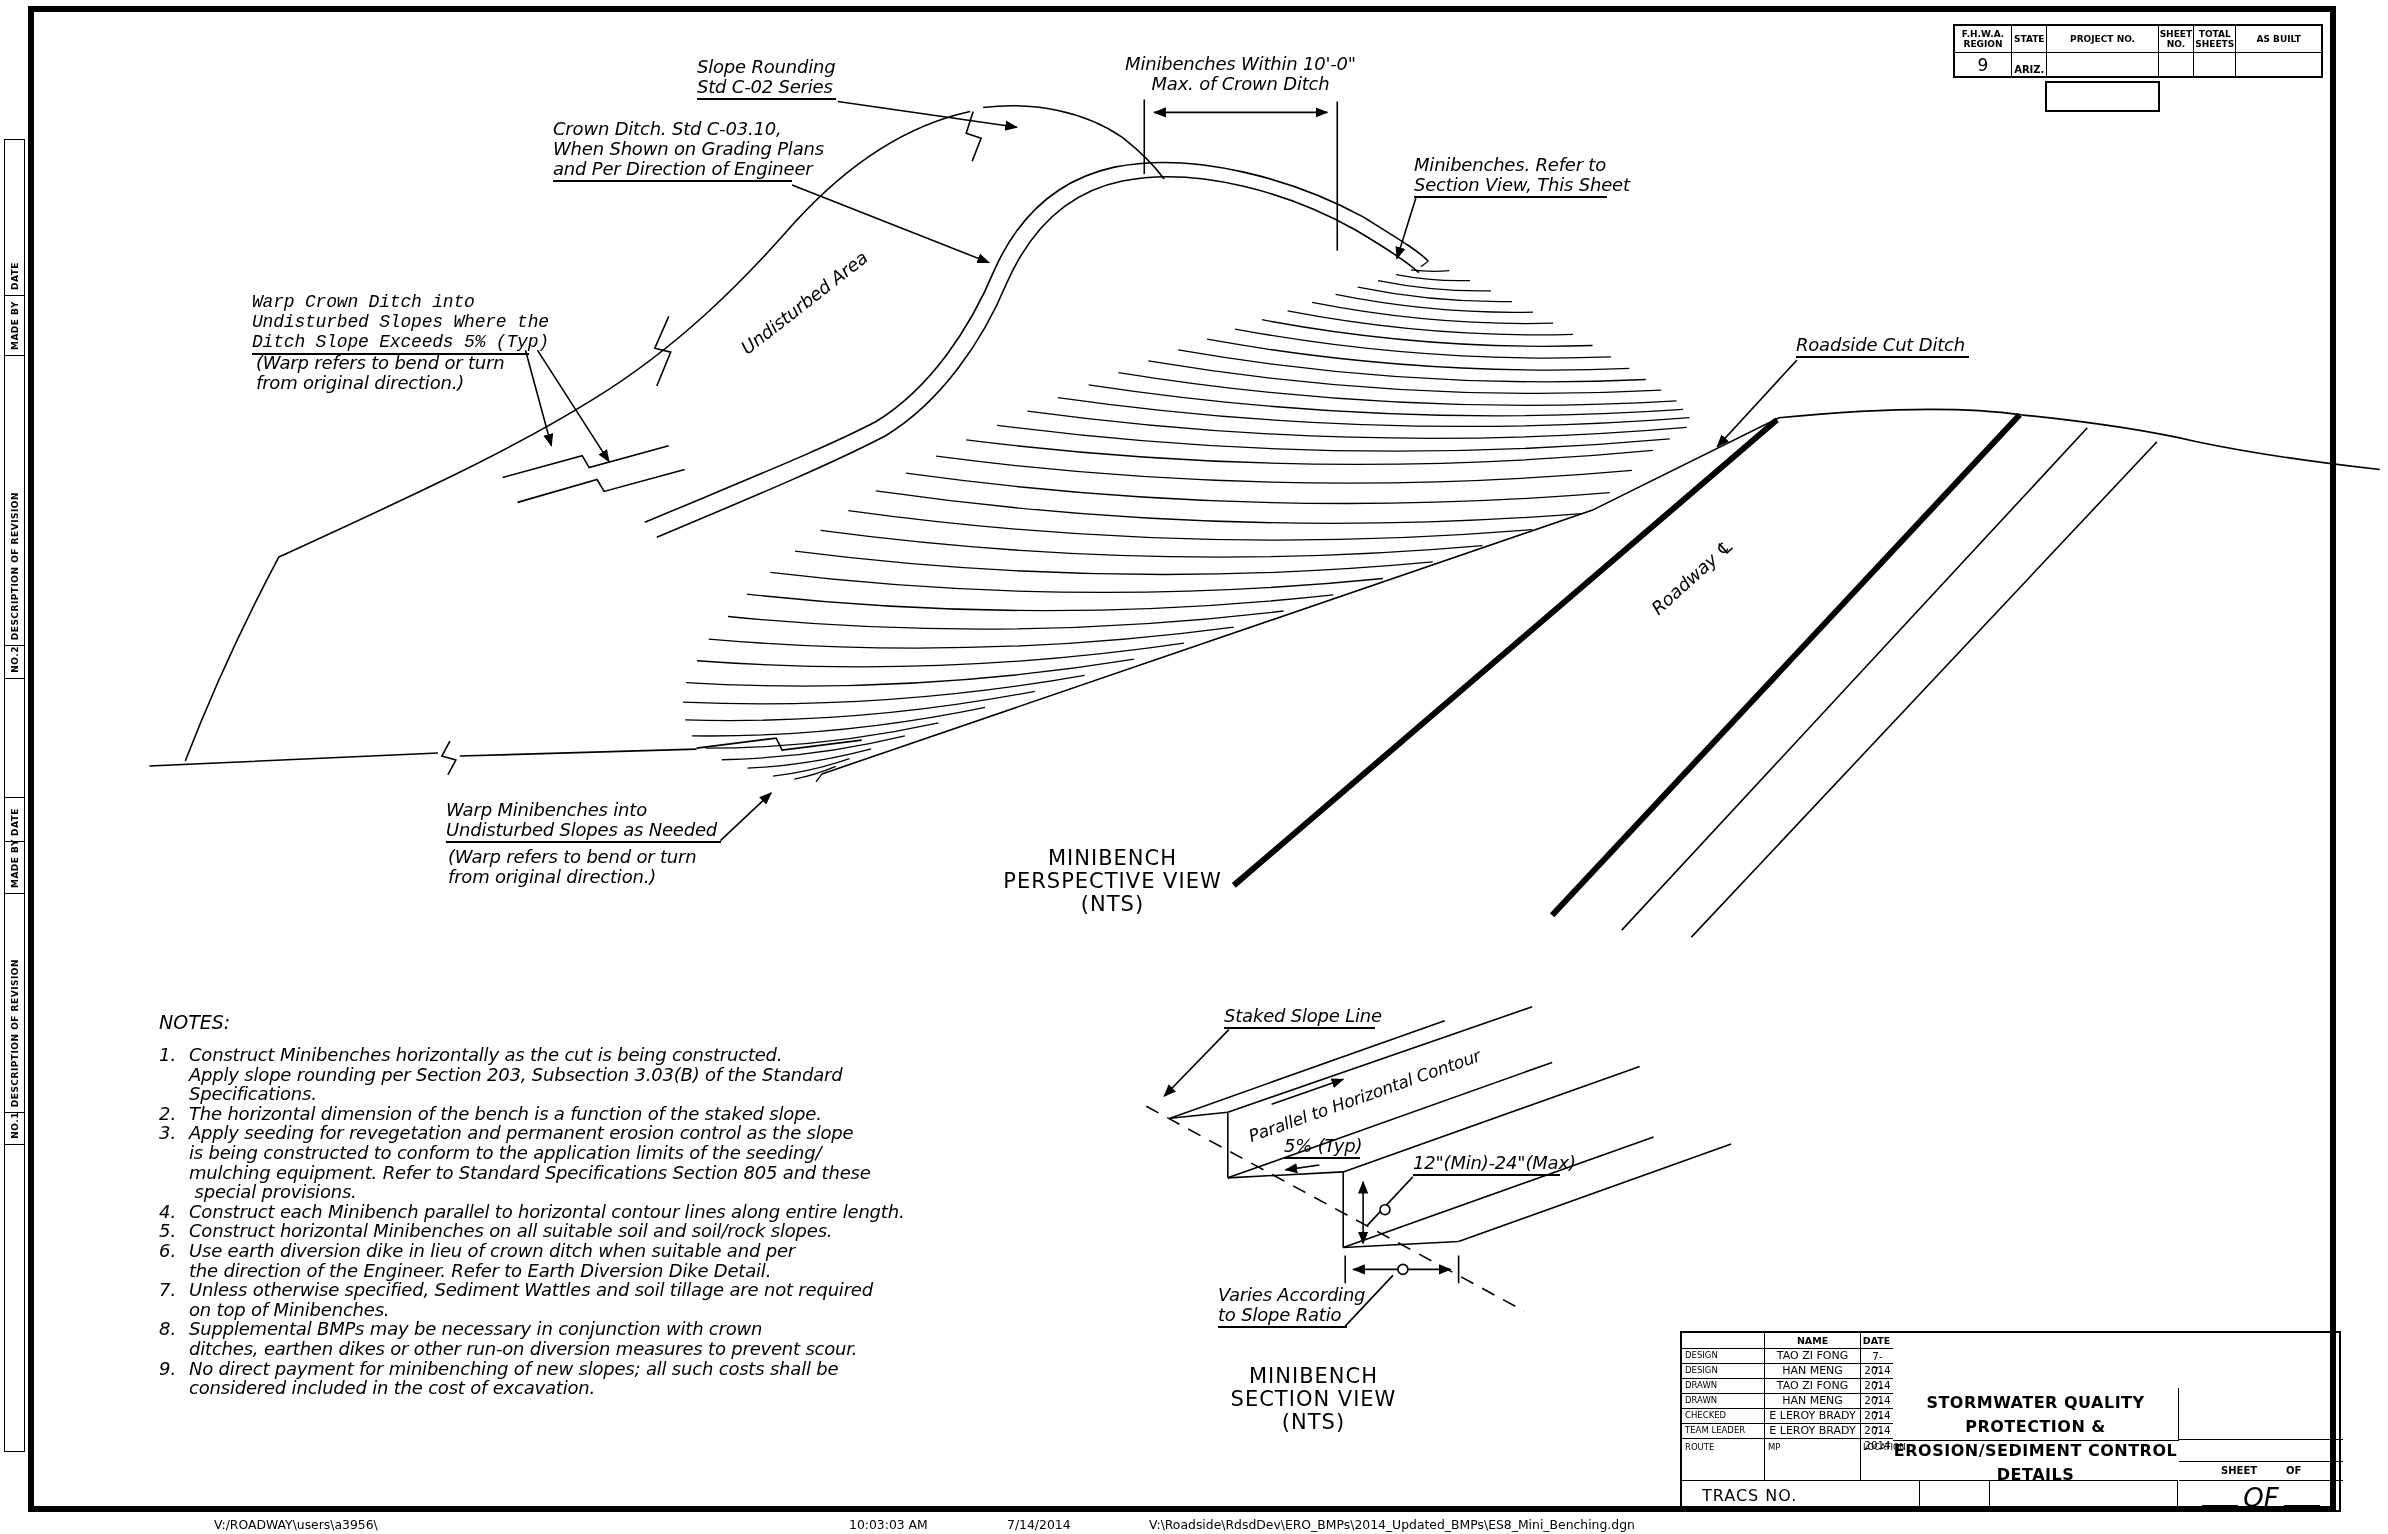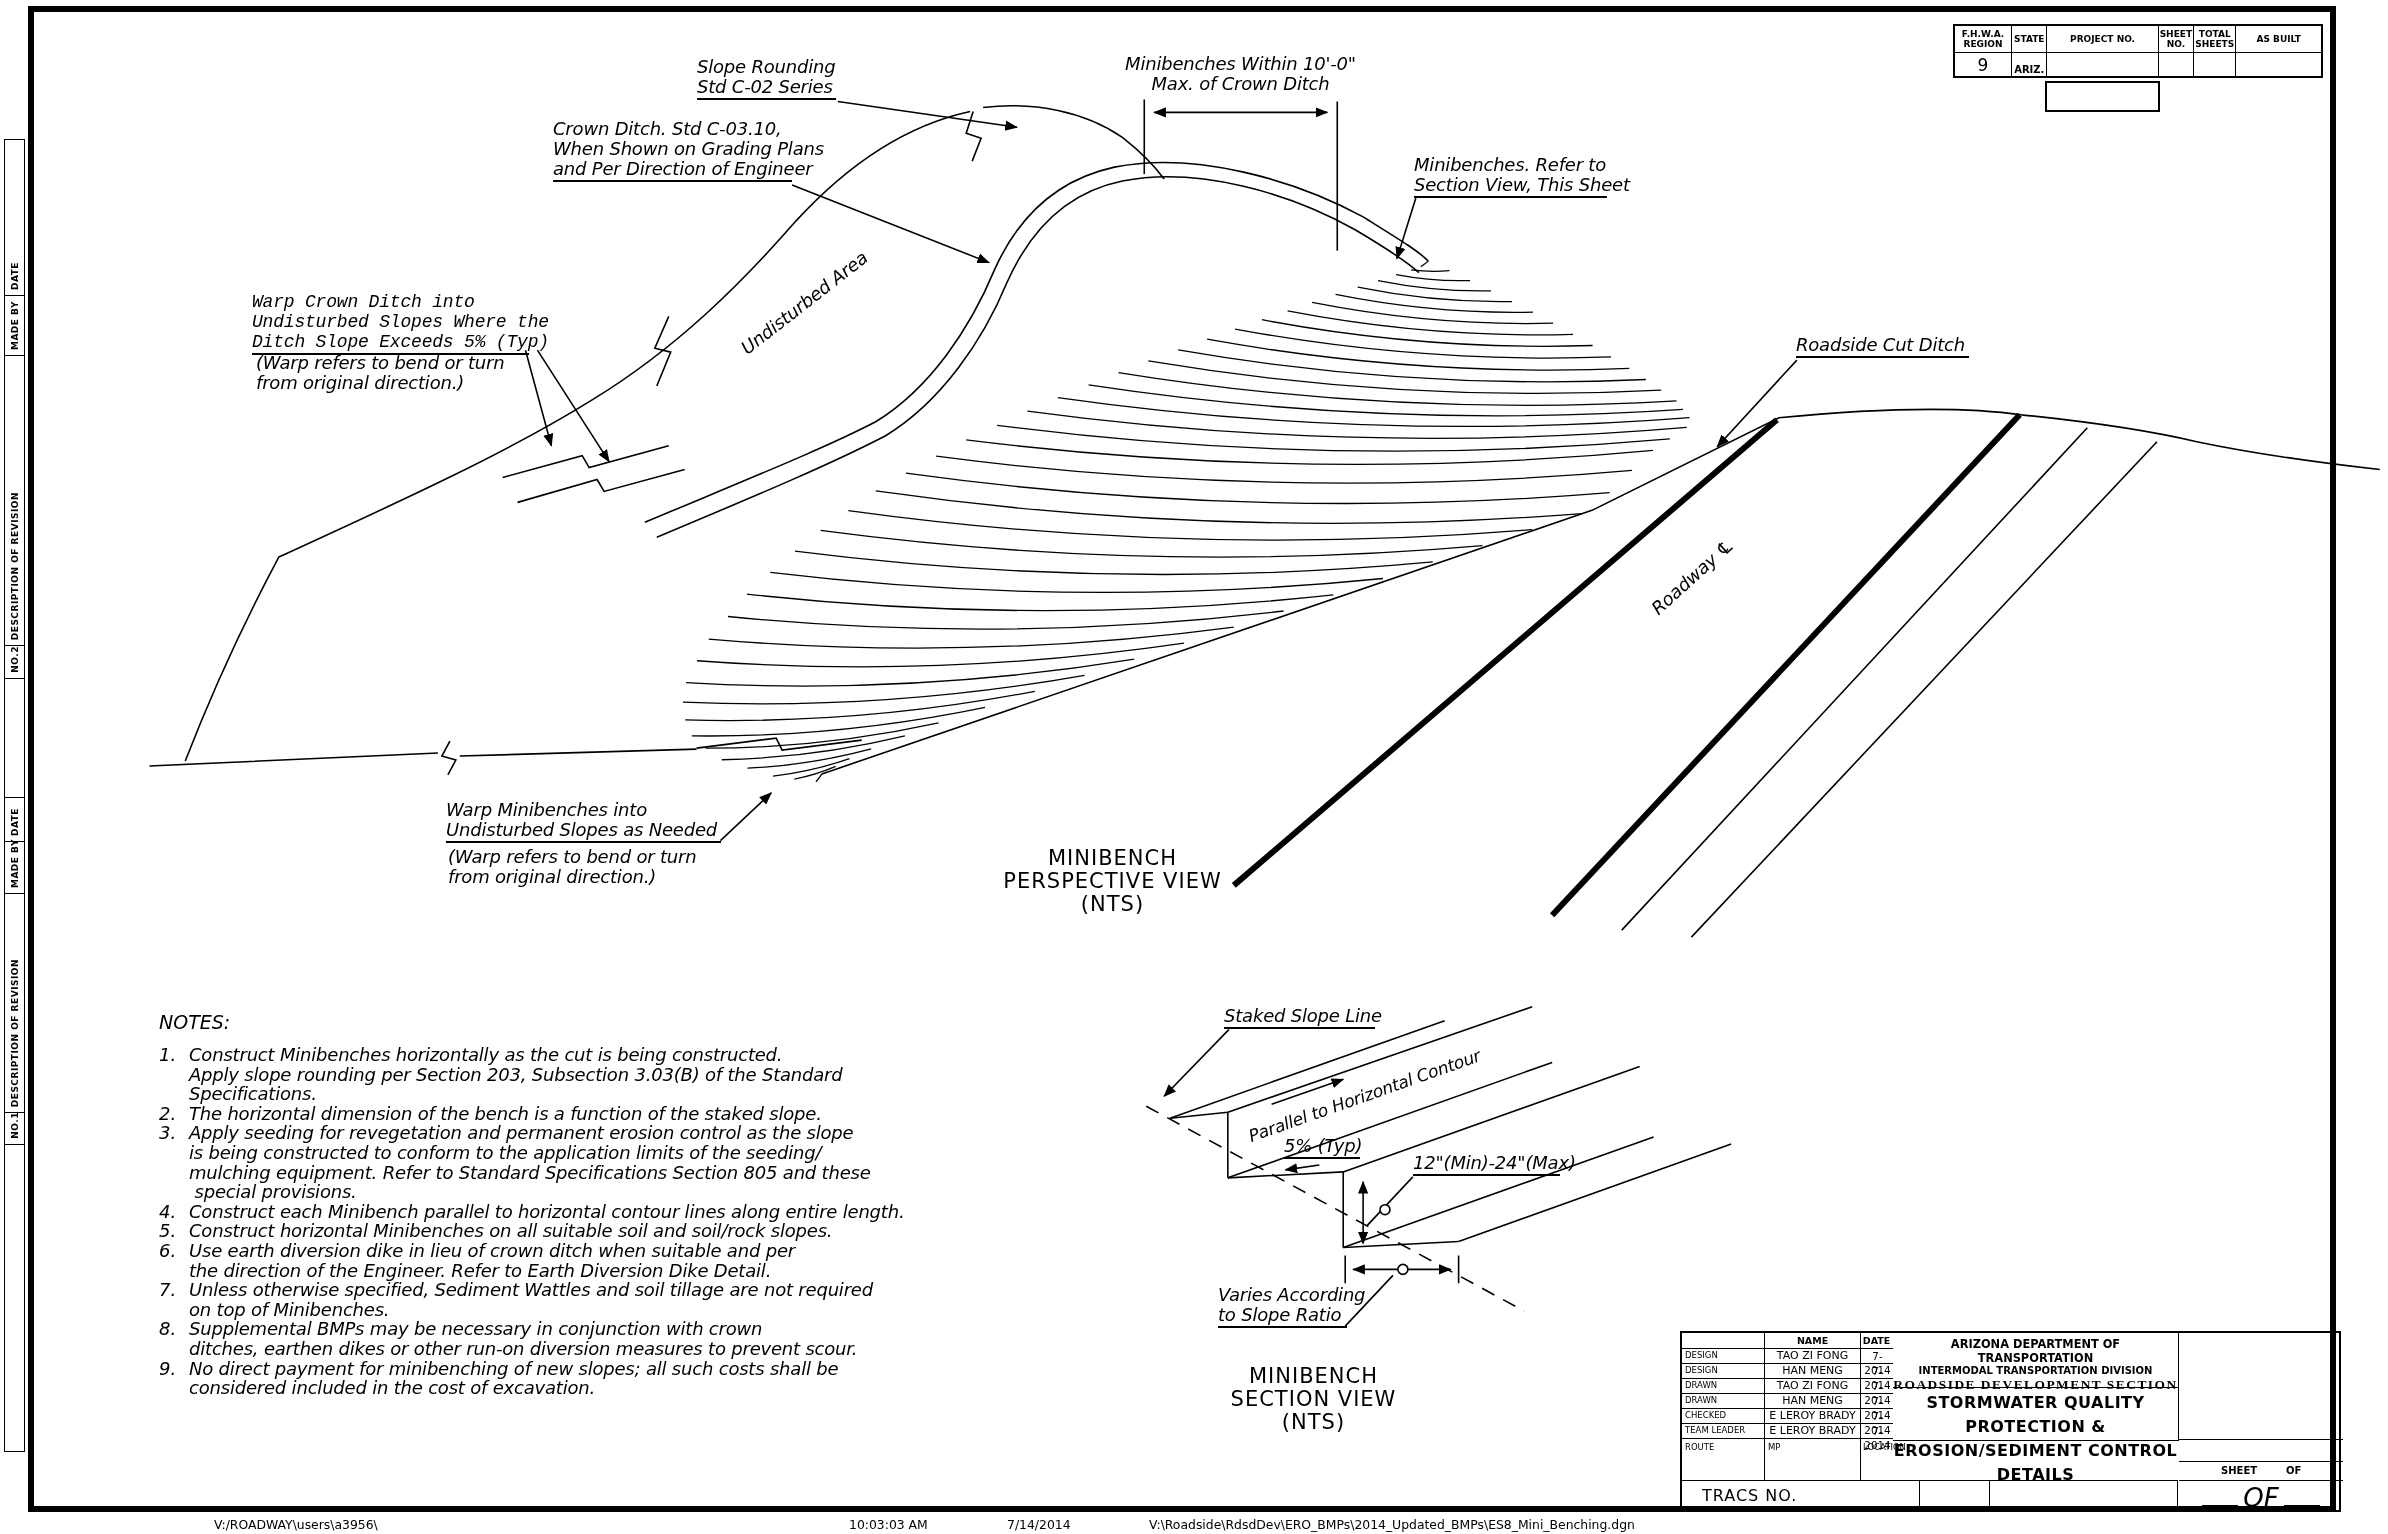--- a/index.html
+++ b/index.html
@@ -386,25 +386,20 @@
       </div>
 
     <div class="tbcell b-r b-b small-lab" style="left:0;top:107px;width:83px;height:41px;">ROUTE</div>
     <div class="tbcell b-r b-b small-lab" style="left:83px;top:107px;width:96px;height:41px;">MP</div>
     <div class="tbcell b-b small-lab" style="left:178px;top:107px;width:318px;height:41px;">LOCATION</div>
 
     <div class="tbcell b-r" style="left:0;top:148px;width:238px;height:30px;font:16px/30px 'DejaVu Sans',sans-serif;padding-left:20px;letter-spacing:1px;">TRACS NO.</div>
     <div class="tbcell b-r" style="left:238px;top:148px;width:70px;height:30px;"></div>
     <div class="tbcell b-r" style="left:307px;top:148px;width:189px;height:30px;"></div>
 
-    <div class="tbcell b-r b-b" style="left:211px;top:0;width:286px;height:55px;padding-top:4px;">
-      <div class="agency1">ARIZONA DEPARTMENT OF TRANSPORTATION</div>
-      <div class="agency2">INTERMODAL TRANSPORTATION DIVISION</div>
-      <div class="agency3">ROADSIDE DEVELOPMENT SECTION</div>
-    </div>
 
     <div class="tbcell b-r b-b tb-title" style="left:211px;top:55px;width:286px;height:53px;padding-top:3px;">STORMWATER QUALITY PROTECTION &amp;
 EROSION/SEDIMENT CONTROL DETAILS</div>
 
     <div class="tbcell b-b" style="left:497px;top:0;width:164px;height:107px;"></div>
     <div class="tbcell" style="left:497px;top:128px;width:164px;height:20px;border-top:1.5px solid #000;border-bottom:1.5px solid #000;box-sizing:border-box;">
       <span style="position:absolute;left:42px;top:3px;font:bold 10px 'DejaVu Sans',sans-serif;">SHEET</span>
       <span style="position:absolute;left:107px;top:3px;font:bold 10px 'DejaVu Sans',sans-serif;">OF</span>
     </div>
     <div class="tbcell" style="left:497px;top:148px;width:164px;height:33px;text-align:center;">

